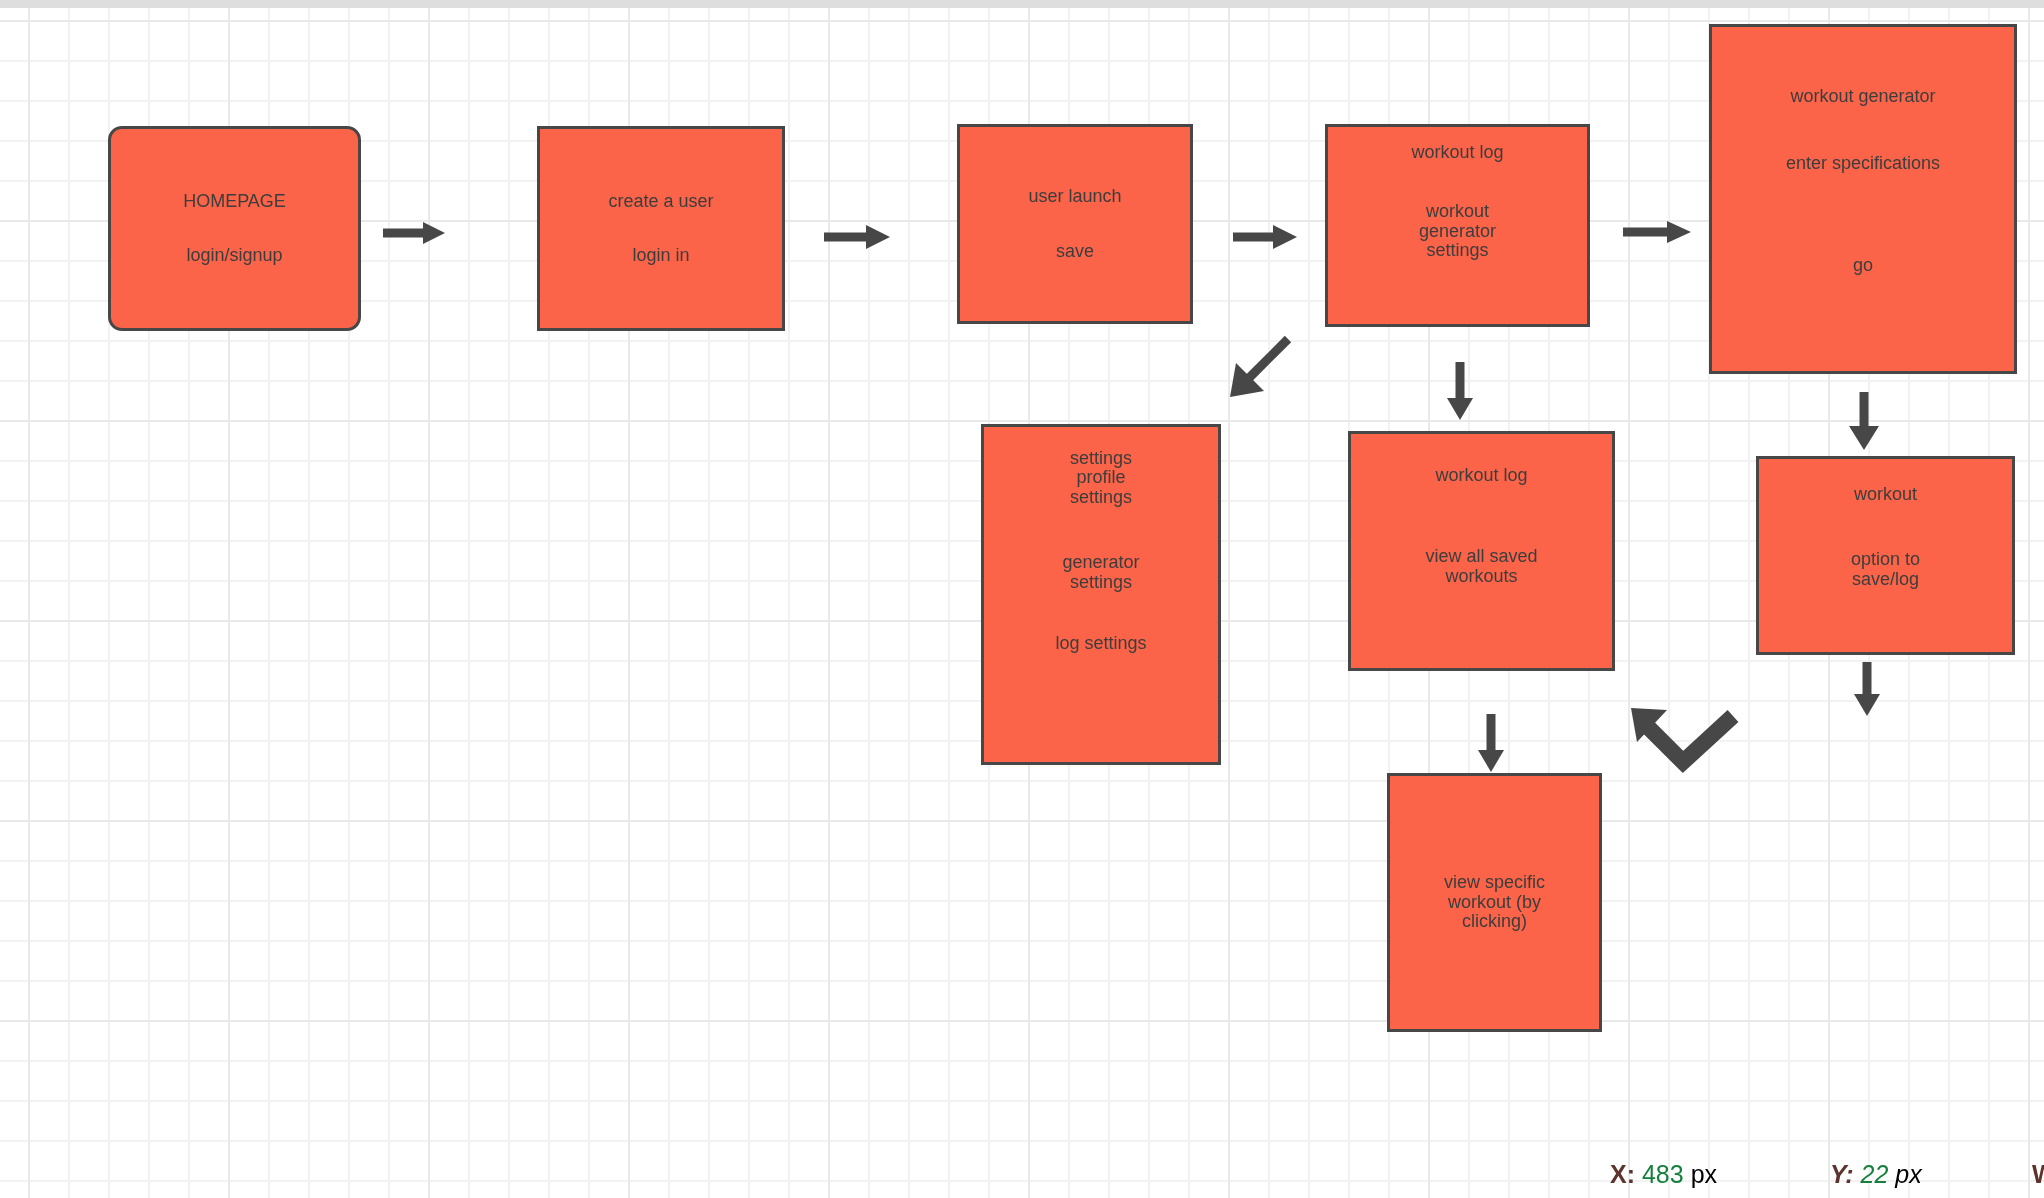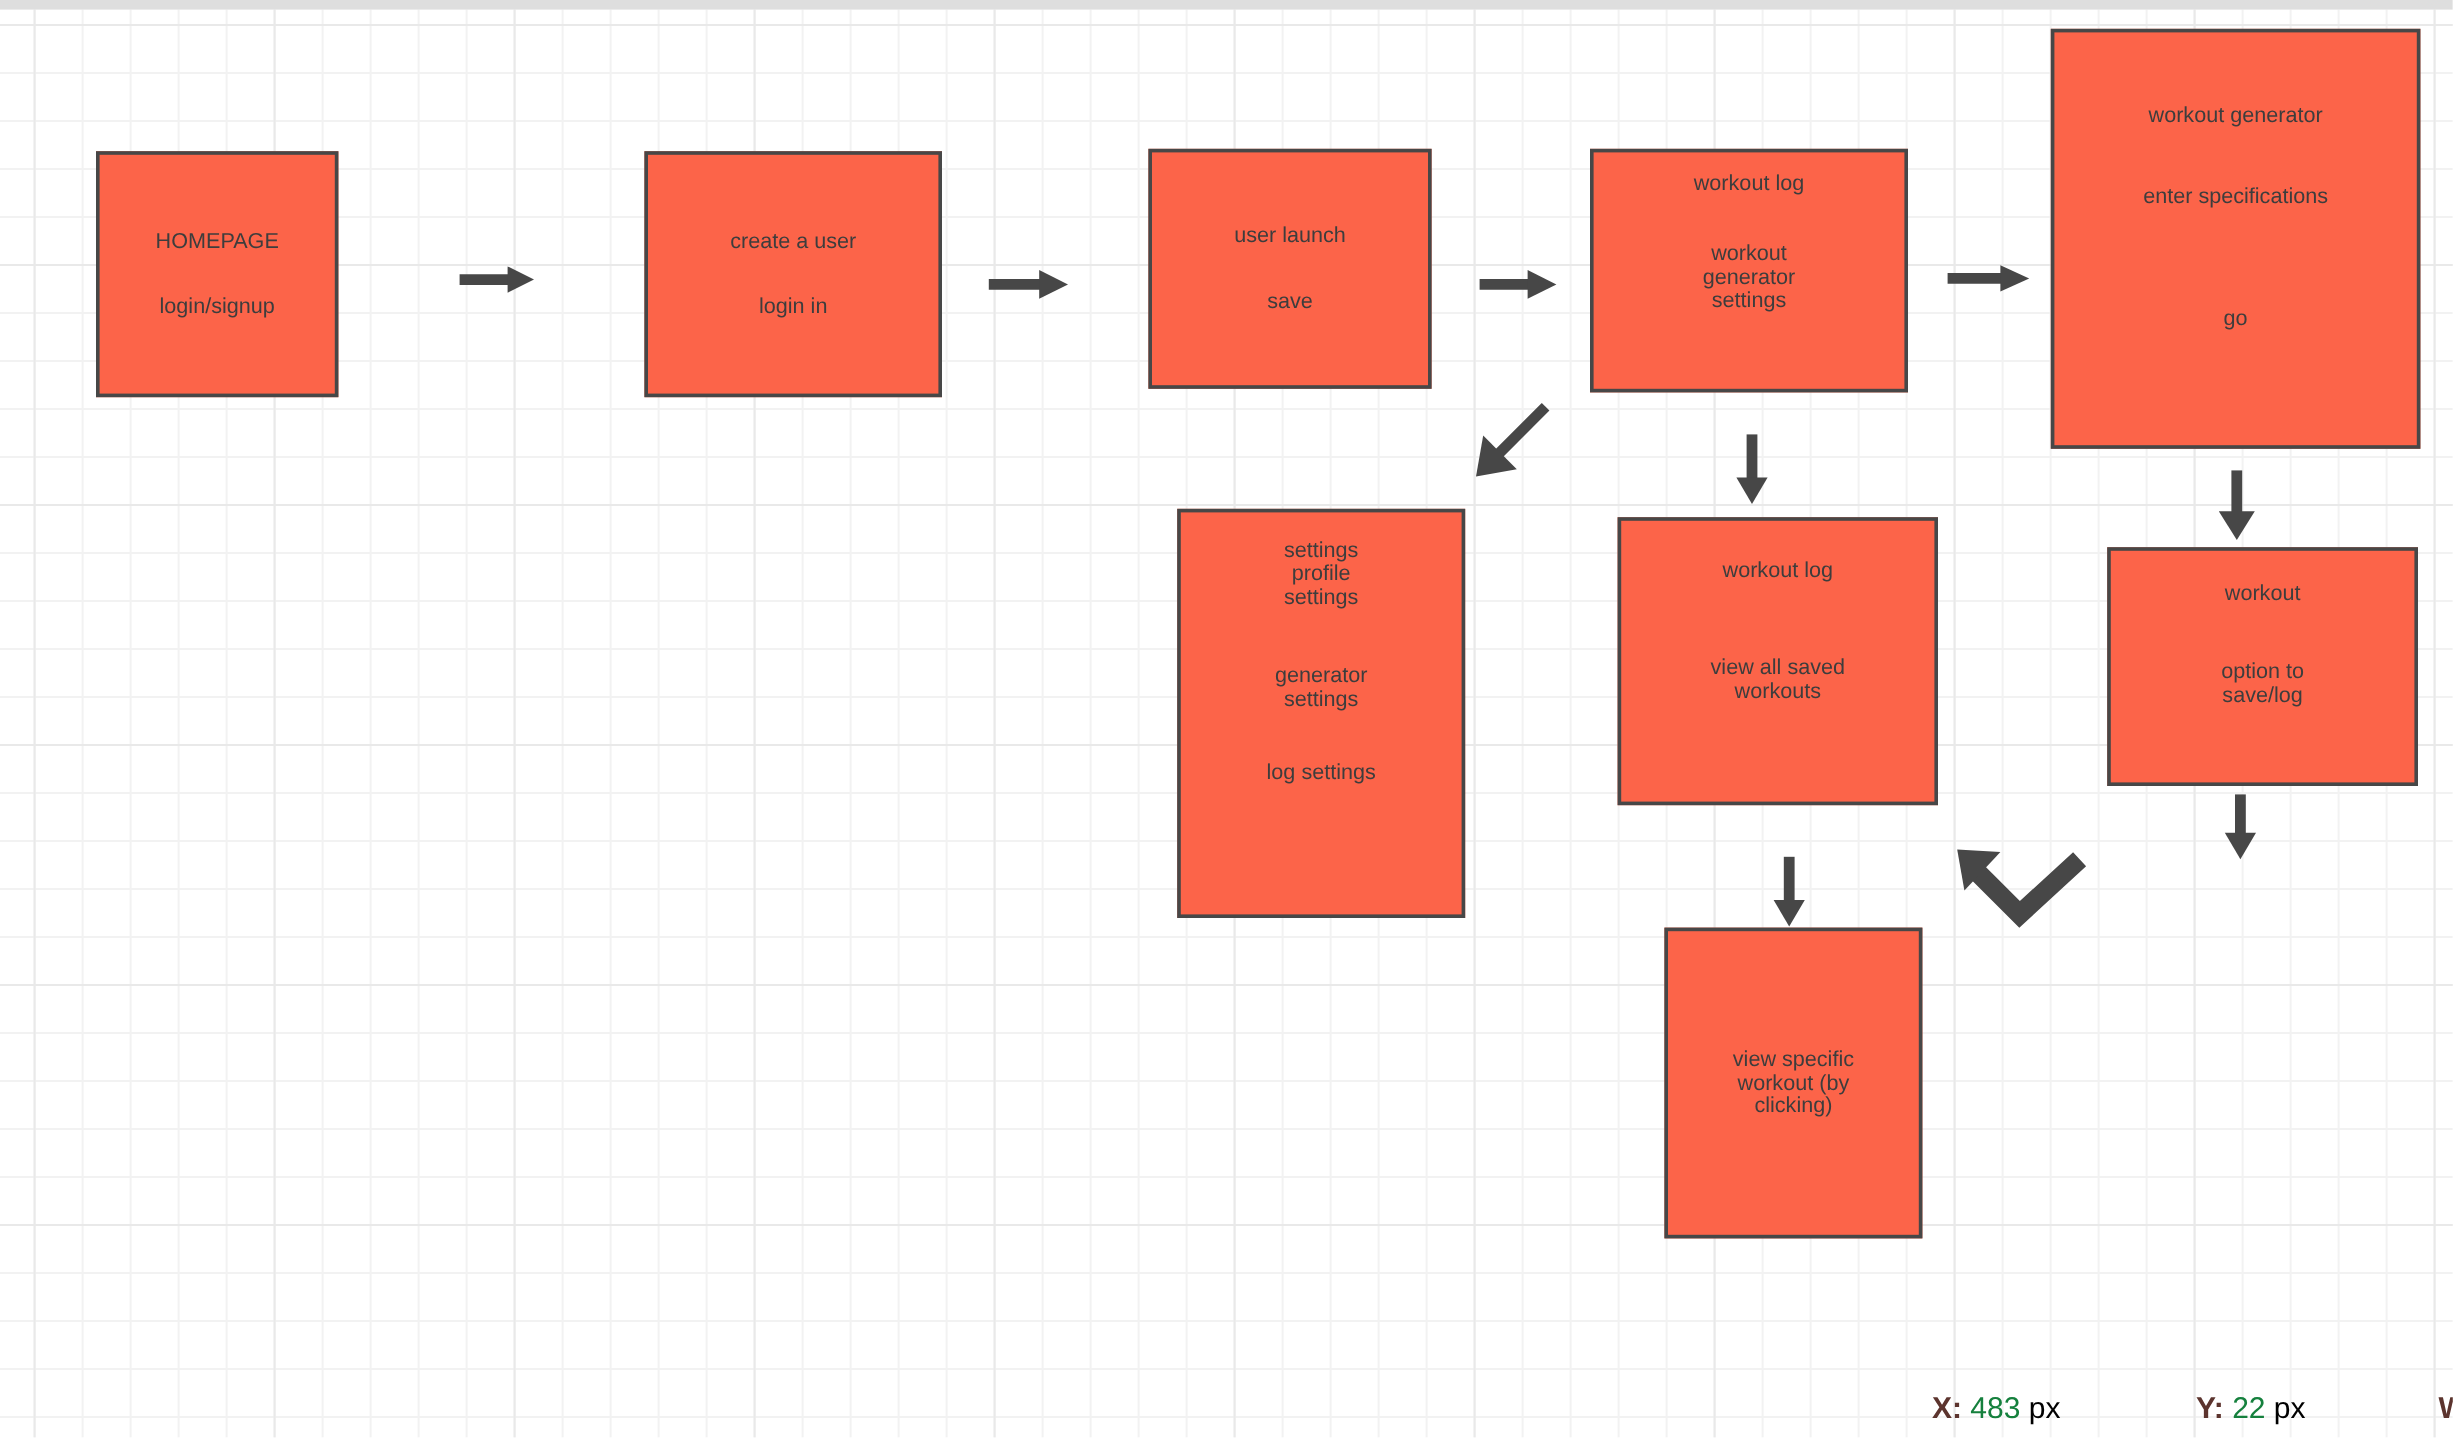--- a/index.html
+++ b/index.html
@@ -106,32 +106,32 @@
     color: #6b4a44;
     white-space: nowrap;
   }
   .status-item .k {
     font-weight: bold;
     color: #5c342e;
   }
   .status-item .v { color: #15803d; }
   .status-item .u { color: #000000; }
   #status-x { left: 1610px; top: 10px; }
-  #status-y { left: 1830px; top: 10px; }
+  #status-y { left: 1830px; top: 10px; font-style: italic; }
   #status-w { left: 2032px; top: 10px; }
 </style>
 </head>
 <body>
 
 <div id="app">
 
   <div id="top-strip"></div>
   <div id="grid"></div>
 
-  <div class="node" style="left:80px; top:126px; width:202px; height:205px;">
+  <div class="node" style="left:108px; top:126px; width:253px; height:205px;border-radius:14px;">
     <span class="seg">HOMEPAGE</span>
     <span class="gap"></span>
     <span class="seg">login/signup</span>
   </div>
 
   <div class="arrow" style="left:381px; top:218px;">
     <svg width="66" height="30" viewBox="0 0 66 30">
       <line x1="2" y1="15" x2="46" y2="15"></line>
       <polygon points="42,4 64,15 42,26"></polygon>
     </svg>

